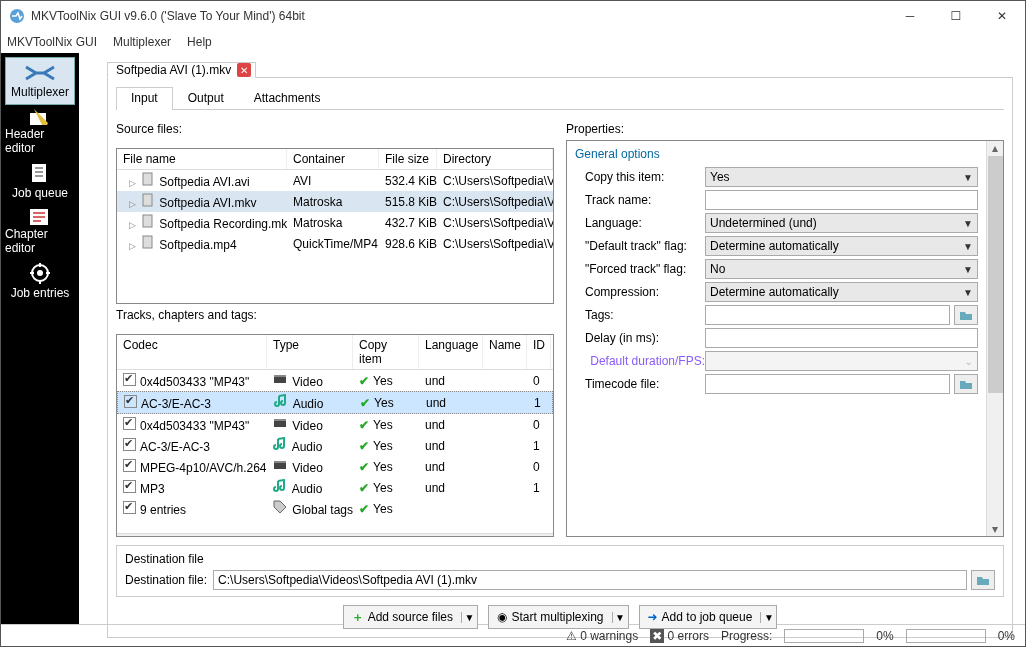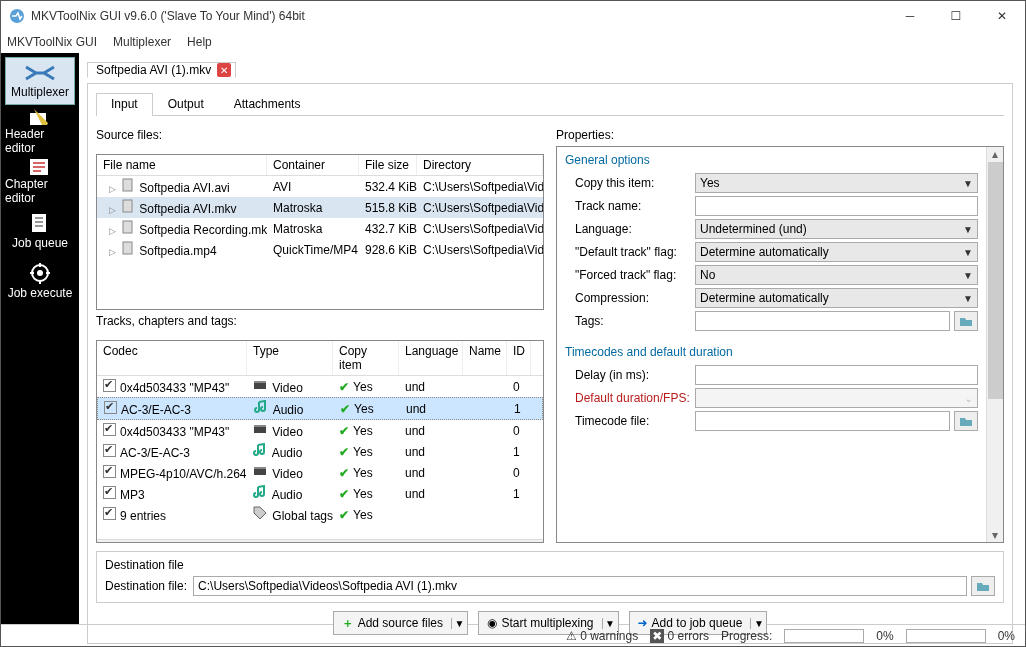--- a/index.html
+++ b/index.html
@@ -8,21 +8,21 @@
 .titlebar .logo { width: 16px; height: 16px; margin-right: 6px; }
 .titlebar .title { flex: 1; color: #333; }
 .titlebar .ctl { width: 46px; height: 30px; display: flex; align-items: center; justify-content: center; color: #333; }
 .menubar { height: 22px; display: flex; align-items: center; padding: 0 6px; gap: 16px; }
 .menubar span { color: #333; }
 .workarea { display: flex; height: calc(100% - 30px - 22px - 22px); }
 .sidebar { width: 78px; background: #000; display: flex; flex-direction: column; align-items: center; padding-top: 4px; }
 .sb-item { width: 70px; height: 48px; display: flex; flex-direction: column; align-items: center; justify-content: center; color: #fff; font-size: 11px; margin-bottom: 2px; }
 .sb-item.active { background: #d9e6f2; color: #000; border: 1px solid #7aa; }
 .sb-item svg { margin-bottom: 2px; }
-.main { flex: 1; padding: 8px 12px 4px 8px; display: flex; flex-direction: column; gap: 6px; }
+.main { flex: 1; padding: 8px 12px 4px 28px; display: flex; flex-direction: column; }
 .doc-tab { height: 22px; display: flex; align-items: center; border: 1px solid #ccc; width: fit-content; padding: 0 4px 0 8px; background: #fff; border-bottom-color: #fff; position: relative; top: 1px; z-index: 2; }
 .doc-tab .x { background: #d44; color: #fff; width: 14px; height: 14px; display: flex; align-items: center; justify-content: center; border-radius: 2px; margin-left: 6px; font-size: 10px; }
 .panel { border: 1px solid #ccc; flex: 1; padding: 8px; display: flex; flex-direction: column; }
 .tabs { display: flex; height: 24px; border-bottom: 1px solid #ccc; }
 .tab { padding: 3px 14px; border: 1px solid transparent; border-bottom: none; position: relative; top: 1px; }
 .tab.active { border-color: #ccc; background: #fff; }
 .split { display: flex; gap: 12px; margin-top: 8px; flex: 1; min-height: 0; }
 .left { flex: 1; display: flex; flex-direction: column; min-width: 0; }
 .right { flex: 1; display: flex; flex-direction: column; min-width: 0; }
 .label { margin: 4px 0; }
@@ -36,21 +36,21 @@
 .fileico { width: 16px; height: 14px; display: inline-block; }
 .check { width: 13px; height: 13px; border: 1px solid #888; display: inline-block; margin-right: 4px; position: relative; }
 .check.on::after { content: "✔"; position: absolute; top: -2px; left: 0; font-size: 11px; color: #333; }
 .typeico { width: 14px; height: 14px; display: inline-block; margin-right: 2px; }
 .yesmark { color: #2a2; font-weight: bold; margin-right: 4px; }
 .scroll-r { width: 17px; background: #f0f0f0; border-left: 1px solid #ddd; display: flex; flex-direction: column; }
 .scroll-r .th { width: 15px; background: #ccc; margin: 1px; }
 .fieldset-title { color: #0369a1; margin: 6px 16px 6px 8px; }
 .form-row { display: flex; align-items: center; margin: 3px 8px 3px 18px; }
 .form-row .lbl { width: 120px; }
-.form-row .lbl.disabled { color: #b91c1c; }
+.form-row .lbl.disabled { color: #8b5cf6; text-align: right; }
 .ctrl { flex: 1; height: 20px; border: 1px solid #aaa; background: #fff; display: flex; align-items: center; padding: 0 4px; justify-content: space-between; }
 .ctrl.dd { background: #e8e8e8; }
 .ctrl .arrow { color: #333; font-size: 10px; }
 .iconbtn { width: 24px; height: 20px; border: 1px solid #aaa; background: #eee; margin-left: 4px; display: flex; align-items: center; justify-content: center; }
 .dest { border: 1px solid #ccc; margin-top: 8px; padding: 6px 8px; }
 .dest-row { display: flex; align-items: center; margin-top: 4px; }
 .dest-row .lbl { margin-right: 6px; }
 .btnbar { display: flex; justify-content: center; gap: 10px; margin-top: 8px; }
 .btn { border: 1px solid #aaa; background: #f4f4f4; display: flex; align-items: center; height: 24px; }
 .btn .main-b { padding: 0 8px; display: flex; align-items: center; gap: 4px; }
@@ -105,39 +105,39 @@
     </div>
     <div class="sb-item">
       <svg width="24" height="22">
           <rect x="2" y="6" width="16" height="14" fill="#fff"></rect>
           <path d="M6 2 L20 16 L18 20 L14 18 Z" fill="#e0c040"></path>
         </svg>
       <span>Header editor</span>
     </div>
     <div class="sb-item">
       <svg width="24" height="22">
+          <rect x="4" y="2" width="14" height="18" fill="#fff"></rect>
+          <path d="M7 6h8M7 10h8M7 14h8" stroke="#333"></path>
+        </svg>
+      <span>Job queue</span>
+    </div>
+    <div class="sb-item">
+      <svg width="24" height="22">
           <rect x="2" y="2" width="18" height="18" fill="#fff"></rect>
           <path d="M5 6h12M5 10h12M5 14h8" stroke="#c33" stroke-width="1.5"></path>
         </svg>
       <span>Chapter editor</span>
-    </div>
-    <div class="sb-item">
-      <svg width="24" height="22">
-          <rect x="4" y="2" width="14" height="18" fill="#fff"></rect>
-          <path d="M7 6h8M7 10h8M7 14h8" stroke="#333"></path>
-        </svg>
-      <span>Job queue</span>
     </div>
     <div class="sb-item">
       <svg width="24" height="22">
           <circle cx="12" cy="11" r="8" fill="none" stroke="#fff" stroke-width="2"></circle>
           <circle cx="12" cy="11" r="3" fill="#fff"></circle>
           <path d="M12 1v4M12 18v4M2 11h4M18 11h4" stroke="#fff" stroke-width="2"></path>
         </svg>
-      <span>Job execute</span>
+      <span>Job entries</span>
     </div>
   </div>
 
   <div class="main">
     <div class="doc-tab">
       <span>Softpedia AVI (1).mkv</span>
       <span class="x">✕</span>
     </div>
 
     <div class="panel">
@@ -341,21 +341,20 @@
                   <div class="ctrl">
                     <span></span>
                   </div>
                   <div class="iconbtn">
                     <svg width="14" height="12">
                       <path d="M1 3h5l1 2h6v6H1z" fill="#6ab"></path>
                     </svg>
                   </div>
                 </div>
 
-              <div class="fieldset-title" style="margin-top:14px">Timecodes and default duration</div>
               <div class="form-row">
                   <span class="lbl">Delay (in ms):</span>
                   <div class="ctrl">
                     <span></span>
                   </div>
                 </div>
               <div class="form-row">
                   <span class="lbl disabled">Default duration/FPS:</span>
                   <div class="ctrl" style="background:#f4f4f4;color:#aaa">
                     <span></span>

